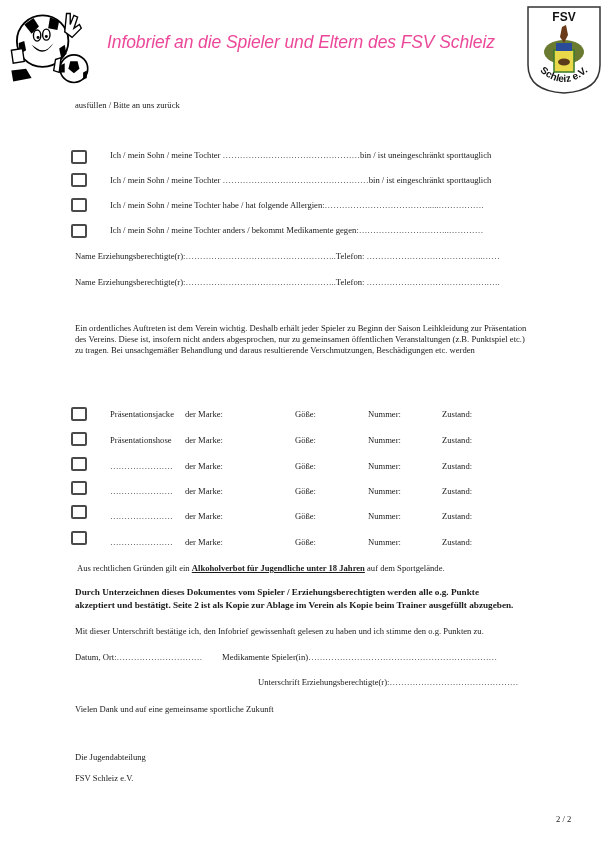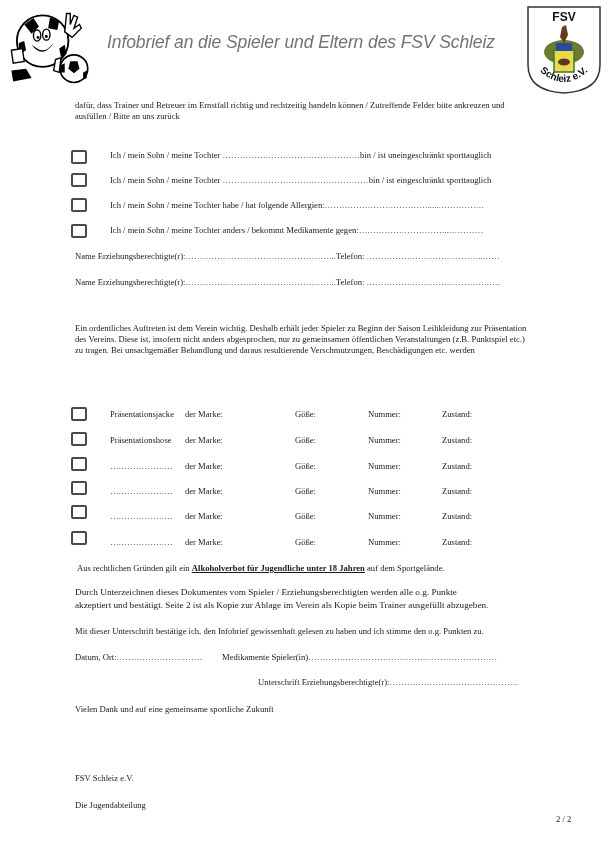--- a/index.html
+++ b/index.html
@@ -4,31 +4,31 @@
 <style>
   * { box-sizing: border-box; margin: 0; padding: 0; }
   html, body { width: 611px; height: 846px; background: #ffffff; overflow: hidden; }
   body { position: relative; font-family: "Liberation Serif", serif; color: #1a1a1a; }
   .abs { position: absolute; }
   .txt { font-size: 8.6px; line-height: 11px; white-space: nowrap; }
   .para { font-size: 8.6px; line-height: 11.2px; white-space: normal; }
   .title {
     position: absolute; left: 107px; top: 32px;
     font-family: "Liberation Sans", sans-serif; font-style: italic;
-    font-size: 17.5px; color: #737373; white-space: nowrap; letter-spacing: -0.1px;
+    font-size: 17.5px; color: #ec4899; white-space: nowrap; letter-spacing: -0.1px;
   }
   .checkbox {
     position: absolute; width: 16px; height: 14px;
     border: 2.5px solid #4a4a4a; border-radius: 2px; background: #fff;
   }
   .mascot { position: absolute; left: 4px; top: 4px; width: 92px; height: 88px; }
   .crest { position: absolute; left: 526px; top: 5px; width: 76px; height: 90px; }
   .bold { font-weight: bold; }
   .ul { text-decoration: underline; }
-  .bold-para { font-size: 9.2px; line-height: 12.5px; font-weight: normal; white-space: nowrap; }
+  .bold-para { font-size: 9.2px; line-height: 12.5px; font-weight: bold; white-space: nowrap; }
 </style>
 </head>
 <body>
 
 <svg class="mascot" viewBox="0 0 100 95">
   <circle cx="42" cy="40" r="28" fill="#fff" stroke="#000" stroke-width="2"></circle>
   <path d="M22 22 L32 15 L38 24 L30 32 Z" fill="#000"></path>
   <path d="M50 14 L60 18 L58 28 L48 26 Z" fill="#000"></path>
   <path d="M16 42 L22 40 L24 50 L17 54 Z" fill="#000"></path>
   <path d="M60 48 L66 44 L68 54 L62 58 Z" fill="#000"></path>
@@ -57,21 +57,20 @@
   <rect x="30" y="38" width="16" height="8" fill="#2a4a9a"></rect>
   <path d="M36 22 L40 20 L42 30 L38 38 L34 32 Z" fill="#6a3a1a"></path>
   <ellipse cx="38" cy="57" rx="6" ry="3.5" fill="#5a3a1a"></ellipse>
   <text font-family="Liberation Sans, sans-serif" font-weight="bold" font-size="10" fill="#111">
     <textPath href="#crestArc" startOffset="50%" text-anchor="middle">Schleiz e.V.</textPath>
   </text>
   <path id="crestArc" d="M6 58 Q38 96 70 58" fill="none"></path>
 </svg>
 
 <div class="abs para" style="left:75px; top:100px; width:500px;">
-  <div>dafür, dass Trainer und Betreuer im Ernstfall richtig und rechtzeitig handeln können / Zutreffende Felder bitte ankreuzen und</div>
   <div>ausfüllen / Bitte an uns zurück</div>
 </div>
 
 <div class="checkbox" style="left:71px; top:150px;"></div>
 <div class="abs txt" style="left:110px; top:150px;">Ich / mein Sohn / meine Tochter …………………………………………bin / ist uneingeschränkt sporttauglich</div>
 
 <div class="checkbox" style="left:71px; top:173px;"></div>
 <div class="abs txt" style="left:110px; top:175px;">Ich / mein Sohn / meine Tochter ……………………………………………bin / ist eingeschränkt sporttauglich</div>
 
 <div class="checkbox" style="left:71px; top:198px;"></div>
@@ -148,17 +147,17 @@
 </div>
 
 <div class="abs txt" style="left:75px; top:626px;">Mit dieser Unterschrift bestätige ich, den Infobrief gewissenhaft gelesen zu haben und ich stimme den o.g. Punkten zu.</div>
 
 <div class="abs txt" style="left:75px; top:652px;">Datum, Ort:…………………………</div>
 <div class="abs txt" style="left:222px; top:652px;">Medikamente Spieler(in)…………………………………………………………</div>
 <div class="abs txt" style="left:258px; top:677px;">Unterschrift Erziehungsberechtigte(r):………………………………………</div>
 
 <div class="abs txt" style="left:75px; top:704px;">Vielen Dank und auf eine gemeinsame sportliche Zukunft</div>
 
-<div class="abs txt" style="left:75px; top:800px;">Die Jugendabteilung</div>
+<div class="abs txt" style="left:75px; top:752px;">Die Jugendabteilung</div>
 <div class="abs txt" style="left:75px; top:773px;">FSV Schleiz e.V.</div>
 
 <div class="abs txt" style="left:556px; top:814px;">2 / 2</div>
 <div class="abs txt" style="left:75px; top:864px;">Stand 18.08.2019</div>
 
 </body></html>

